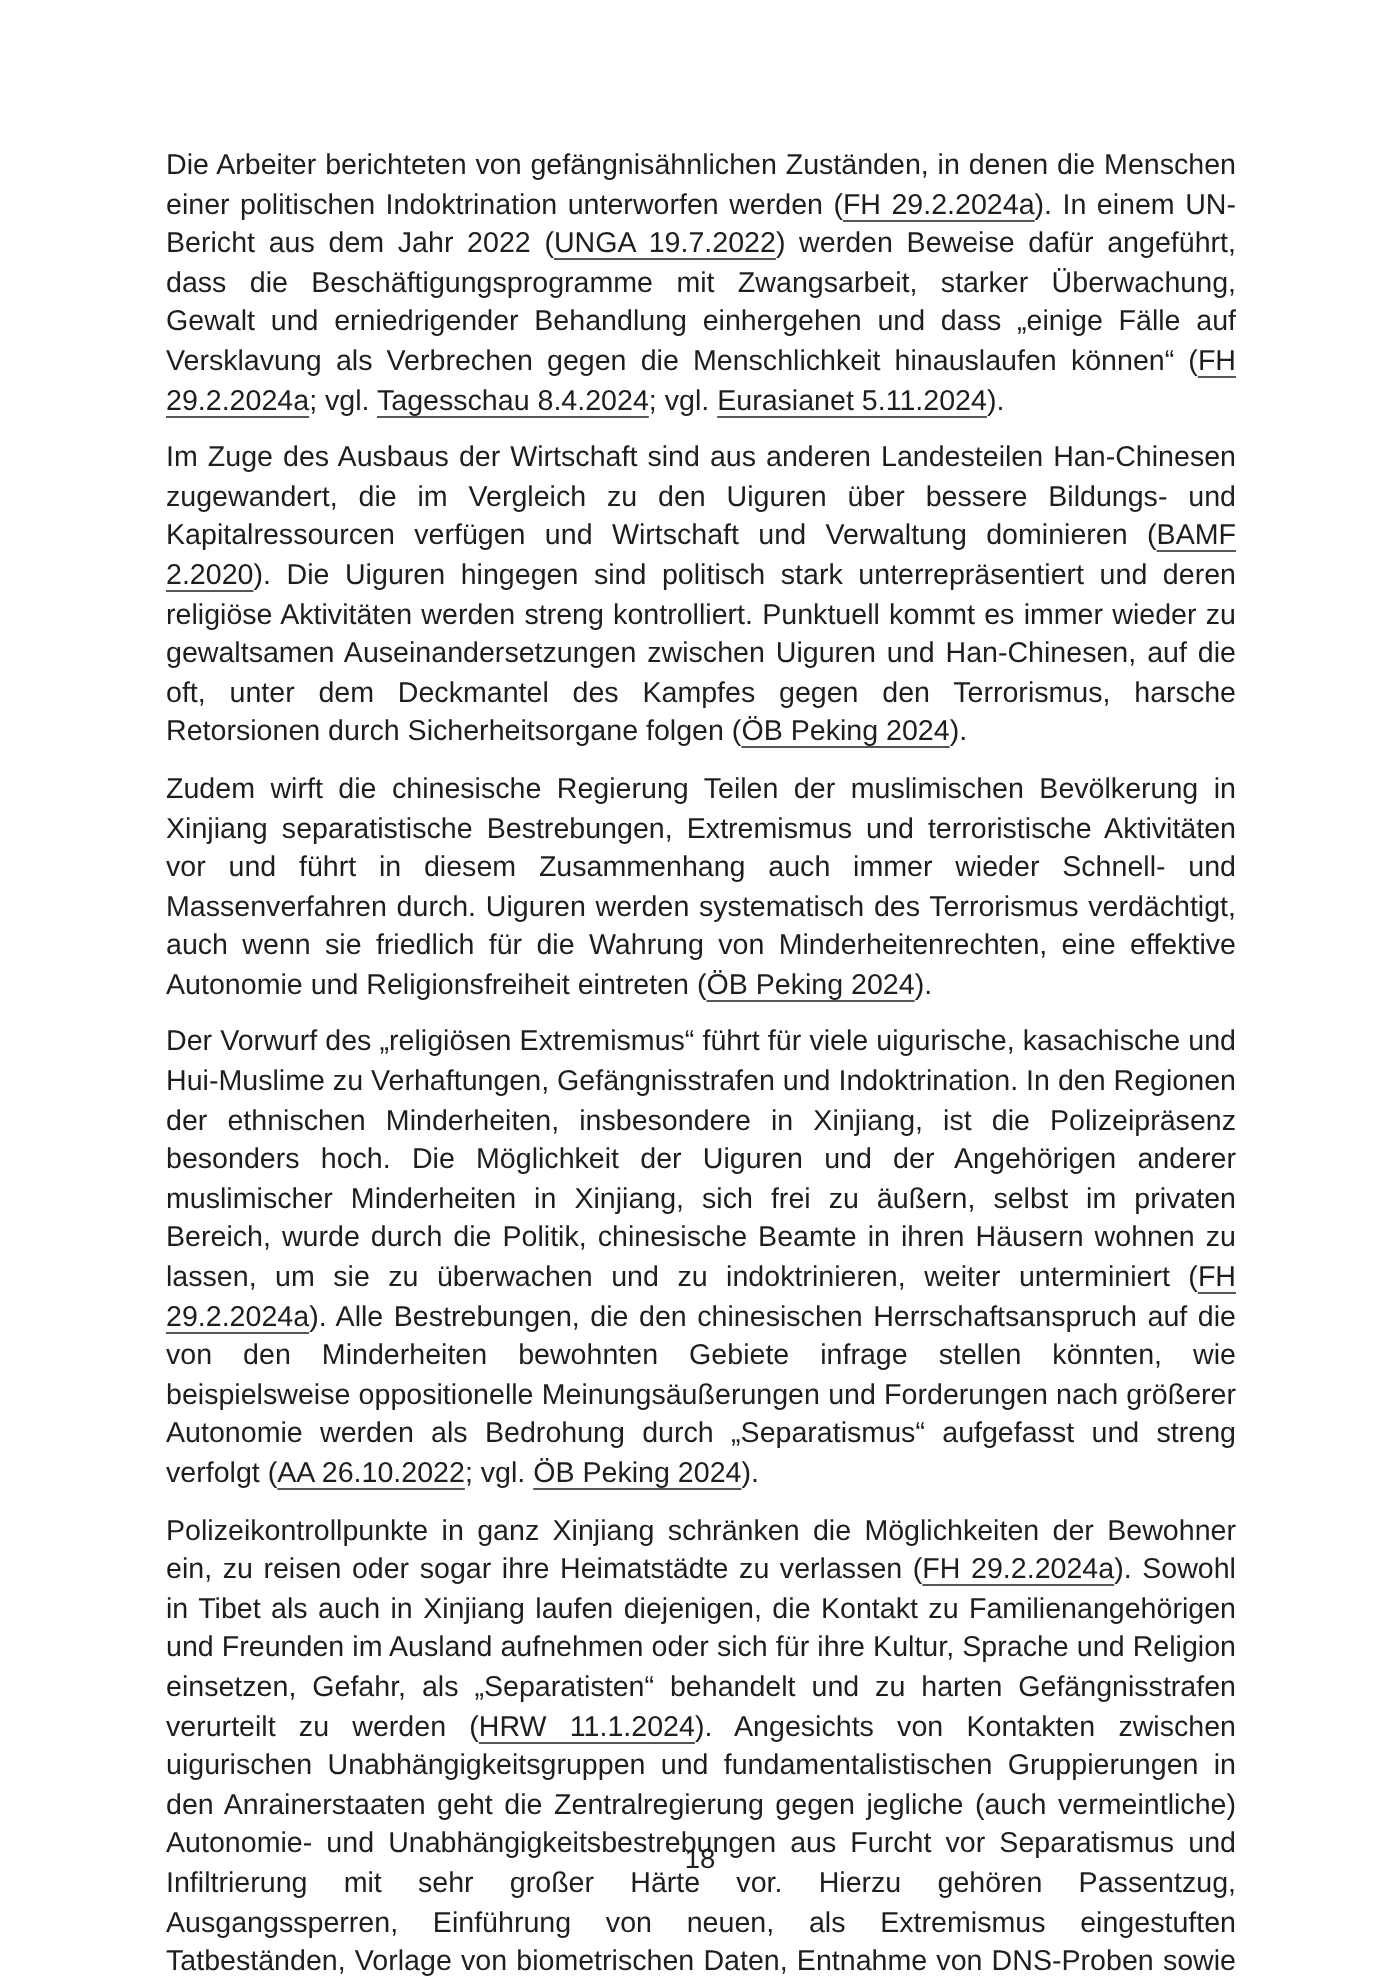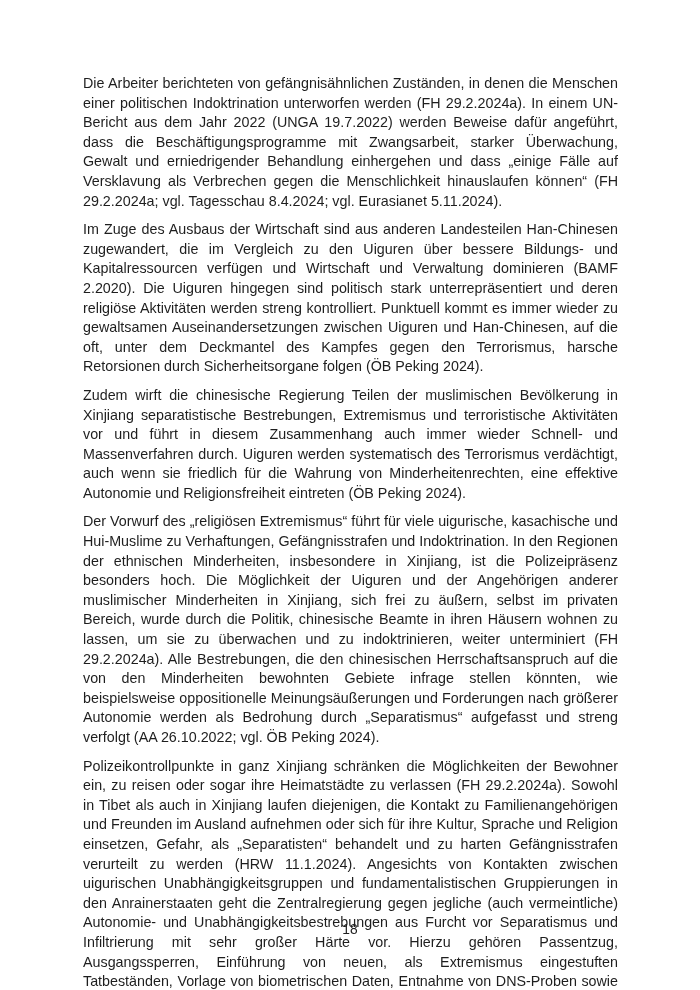--- a/index.html
+++ b/index.html
@@ -27,20 +27,21 @@
     font-size: 14.3px;
     line-height: 19.6px;
     text-align: justify;
     margin: 0 0 9px 0;
     hyphens: auto;
     -webkit-hyphens: auto;
     color: #1e1e1e;
   }
   .doc-link {
     color: inherit;
+    text-decoration: underline;
     text-decoration-color: #565656;
     text-decoration-thickness: 1px;
     text-underline-offset: 2.5px;
     cursor: pointer;
   }
   .page-number {
     position: absolute;
     left: 0;
     right: 0;
     top: 922px;

